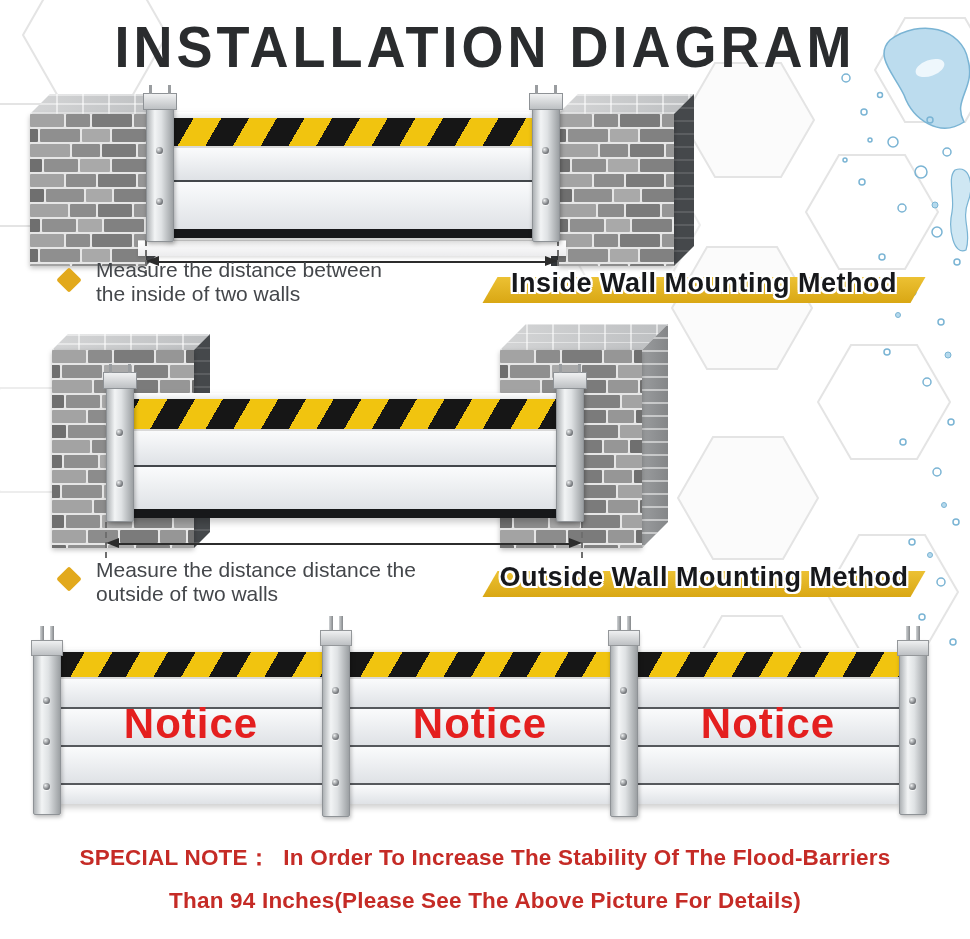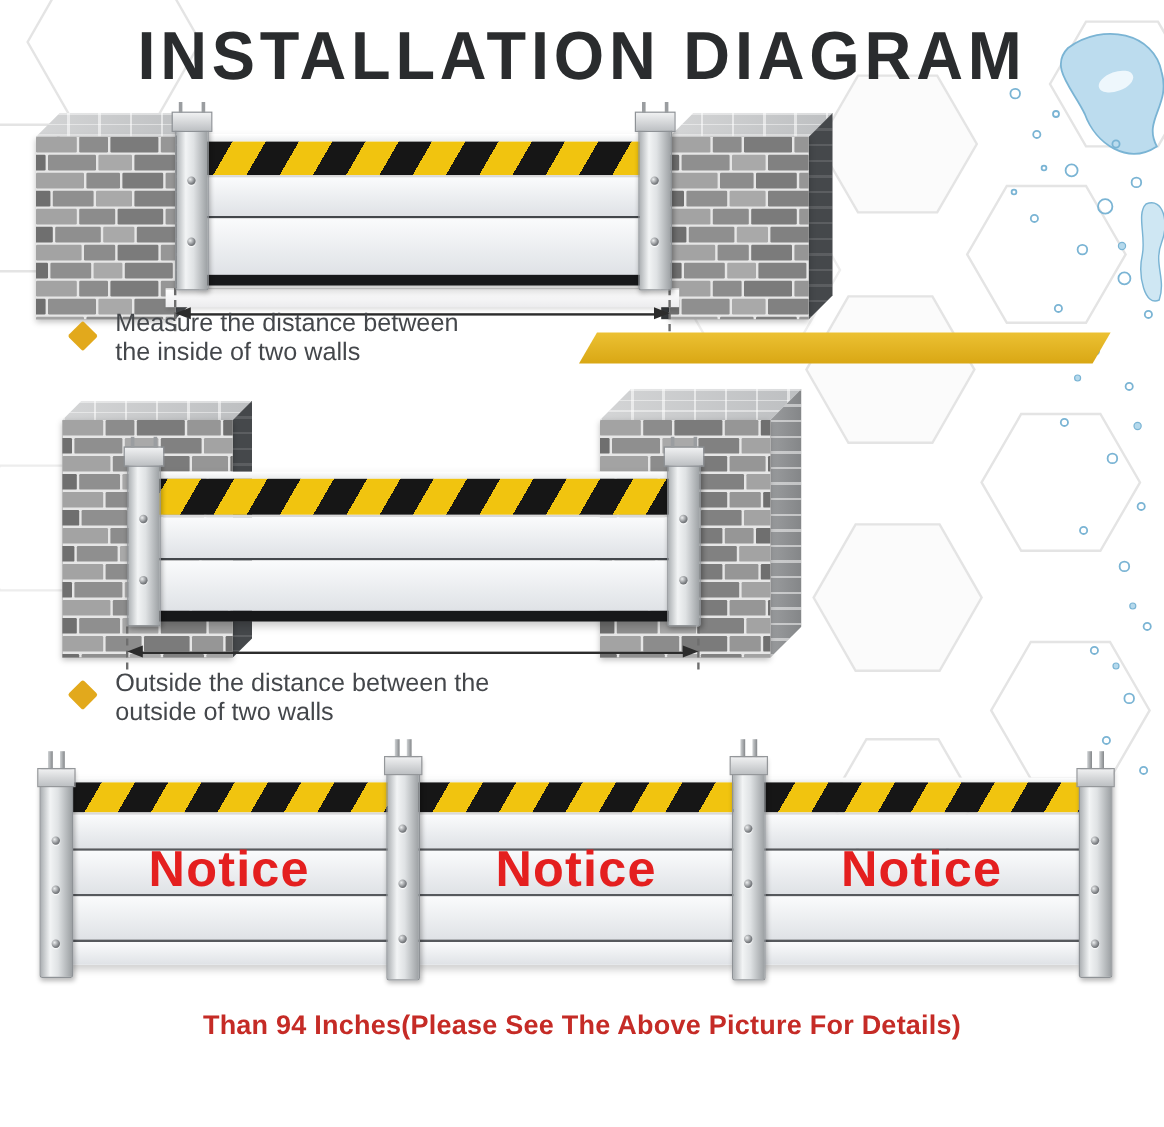--- a/index.html
+++ b/index.html
@@ -338,20 +338,21 @@
         <span class="ah r"></span>
     </div>
 
     <div class="cap-row">
       <span class="diamond" style="left:60px;top:183px;"></span>
       <div class="cap-text" style="left:96px;top:170px;width:300px;">Measure the distance between the inside of two walls</div>
     </div>
 
     <div class="banner-wrap" style="left:478px;top:180px;">
       <div class="banner"></div>
+      <div class="banner-text">Inside Wall Mounting Method</div>
     </div>
   </div>
 
   <div class="diag" style="top:322px;height:292px;">
 
     <div class="pil" style="left:52px;top:28px;width:142px;height:198px;--d:16px;">
       <div class="ptop"></div>
       <div class="pside"></div>
       <div class="pface">
           <div class="bricks">
@@ -587,23 +588,27 @@
     <div class="dim" style="left:105px;top:206px;width:478px;height:30px;">
       <span class="dl"></span>
         <span class="dr"></span>
       <span class="line"></span>
         <span class="ah l"></span>
         <span class="ah r"></span>
     </div>
 
     <div class="cap-row">
       <span class="diamond" style="left:60px;top:248px;"></span>
-      <div class="cap-text" style="left:96px;top:236px;width:345px;">Outside the distance between the outside of two walls</div>
-    </div>
-
+      <div class="cap-text" style="left:96px;top:236px;width:345px;">Measure the distance distance the outside of two walls</div>
+    </div>
+
+    <div class="banner-wrap" style="left:478px;top:240px;">
+      <div class="banner"></div>
+      <div class="banner-text">Outside Wall Mounting Method</div>
+    </div>
   </div>
 
   <div class="nassy">
 
     <div class="npanel" style="left:57px;width:268px;">
       <div class="lip"></div>
         <div class="stripe"></div>
       <div class="plank" style="height:28px;"></div>
         <div class="psep"></div>
       <div class="plank" style="height:36px;"></div>
@@ -666,16 +671,17 @@
       <span class="pin l"></span>
         <span class="pin r"></span>
       <div class="ncap"></div>
       <span class="screw" style="top:32%;"></span>
       <span class="screw" style="top:56%;"></span>
       <span class="screw" style="top:82%;"></span>
     </div>
   </div>
 
   <div class="note">
+    <p class="note-line">SPECIAL NOTE：  In Order To Increase The Stability Of The Flood-Barriers</p>
     <p class="note-line">Than 94 Inches(Please See The Above Picture For Details)</p>
   </div>
 
 </div>
 
 </body></html>

